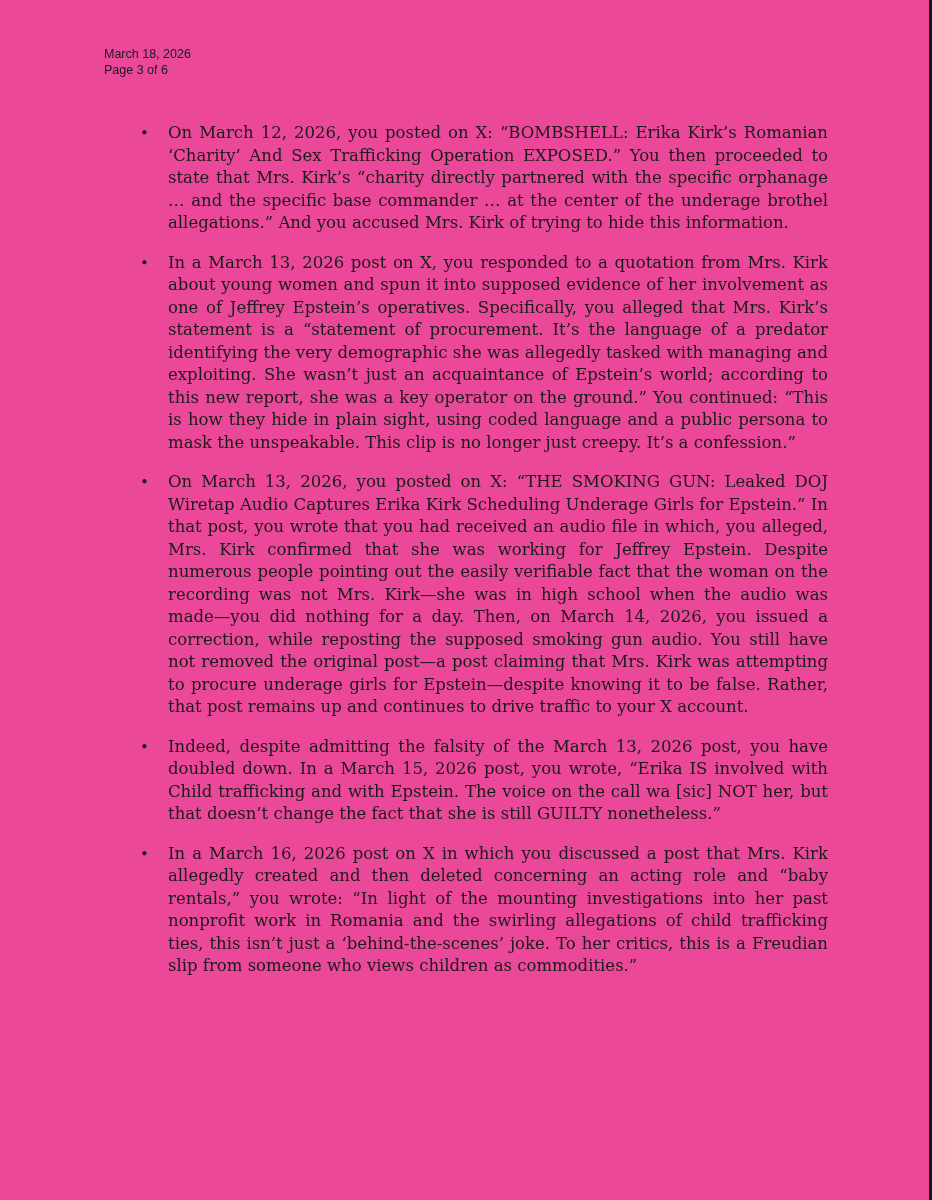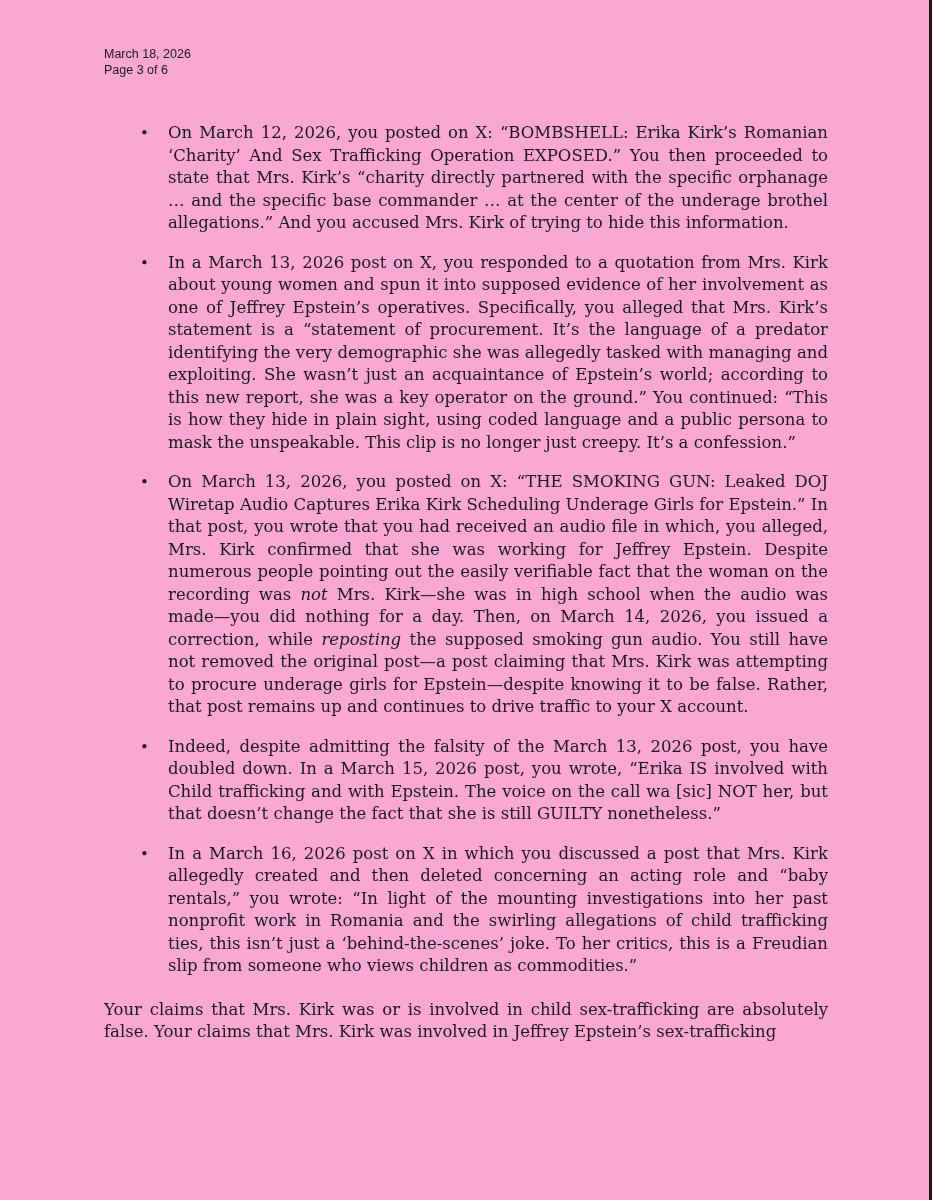--- a/index.html
+++ b/index.html
@@ -4,21 +4,21 @@
 <style>
   html, body {
     margin: 0;
     padding: 0;
     background: #ffffff;
   }
   .page {
     position: relative;
     width: 932px;
     height: 1200px;
-    background: #f9a8d4;
+    background: #ec4899;
     overflow: hidden;
     font-family: "DejaVu Serif", serif;
     color: #1b1b1b;
   }
   .edge-line-right {
     position: absolute;
     top: 0;
     right: 0;
     width: 3px;
     height: 100%;
@@ -53,21 +53,20 @@
     text-align: justify;
     text-justify: inter-word;
   }
   .bullet-item .marker {
     position: absolute;
     left: 36px;
     top: 0;
     font-size: 15px;
   }
   .bullet-item .seg-italic {
-    font-style: italic;
   }
   .closing {
     margin: 21px 0 0 0;
     font-size: 16.5px;
     line-height: 22.5px;
     text-align: justify;
     text-justify: inter-word;
   }
 </style>
 </head>
@@ -83,16 +82,15 @@
   </div>
 
   <div class="content">
     <ul class="bullet-list">
         <li class="bullet-item"><span class="marker">•</span><span><span class="seg-normal">On March 12, 2026, you posted on X: “BOMBSHELL: Erika Kirk’s Romanian ‘Charity’ And Sex Trafficking Operation EXPOSED.” You then proceeded to state that Mrs. Kirk’s “charity directly partnered with the specific orphanage … and the specific base commander … at the center of the underage brothel allegations.” And you accused Mrs. Kirk of trying to hide this information.</span></span></li>
         <li class="bullet-item"><span class="marker">•</span><span><span class="seg-normal">In a March 13, 2026 post on X, you responded to a quotation from Mrs. Kirk about young women and spun it into supposed evidence of her involvement as one of Jeffrey Epstein’s operatives. Specifically, you alleged that Mrs. Kirk’s statement is a “statement of procurement. It’s the language of a predator identifying the very demographic she was allegedly tasked with managing and exploiting. She wasn’t just an acquaintance of Epstein’s world; according to this new report, she was a key operator on the ground.” You continued: “This is how they hide in plain sight, using coded language and a public persona to mask the unspeakable. This clip is no longer just creepy. It’s a confession.”</span></span></li>
         <li class="bullet-item"><span class="marker">•</span><span><span class="seg-normal">On March 13, 2026, you posted on X: “THE SMOKING GUN: Leaked DOJ Wiretap Audio Captures Erika Kirk Scheduling Underage Girls for Epstein.” In that post, you wrote that you had received an audio file in which, you alleged, Mrs. Kirk confirmed that she was working for Jeffrey Epstein. Despite numerous people pointing out the easily verifiable fact that the woman on the recording was </span><span class="seg-italic">not</span><span class="seg-normal"> Mrs. Kirk—she was in high school when the audio was made—you did nothing for a day. Then, on March 14, 2026, you issued a correction, while </span><span class="seg-italic">reposting</span><span class="seg-normal"> the supposed smoking gun audio. You still have not removed the original post—a post claiming that Mrs. Kirk was attempting to procure underage girls for Epstein—despite knowing it to be false. Rather, that post remains up and continues to drive traffic to your X account.</span></span></li>
         <li class="bullet-item"><span class="marker">•</span><span><span class="seg-normal">Indeed, despite admitting the falsity of the March 13, 2026 post, you have doubled down. In a March 15, 2026 post, you wrote, “Erika IS involved with Child trafficking and with Epstein. The voice on the call wa [sic] NOT her, but that doesn’t change the fact that she is still GUILTY nonetheless.”</span></span></li>
         <li class="bullet-item"><span class="marker">•</span><span><span class="seg-normal">In a March 16, 2026 post on X in which you discussed a post that Mrs. Kirk allegedly created and then deleted concerning an acting role and “baby rentals,” you wrote: “In light of the mounting investigations into her past nonprofit work in Romania and the swirling allegations of child trafficking ties, this isn’t just a ‘behind-the-scenes’ joke. To her critics, this is a Freudian slip from someone who views children as commodities.”</span></span></li>
       </ul>
-    <p class="closing">Your claims that Mrs. Kirk was or is involved in child sex-trafficking are absolutely false. Your claims that Mrs. Kirk was involved in Jeffrey Epstein’s sex-trafficking</p>
   </div>
 
 </div>
 
 </body></html>

